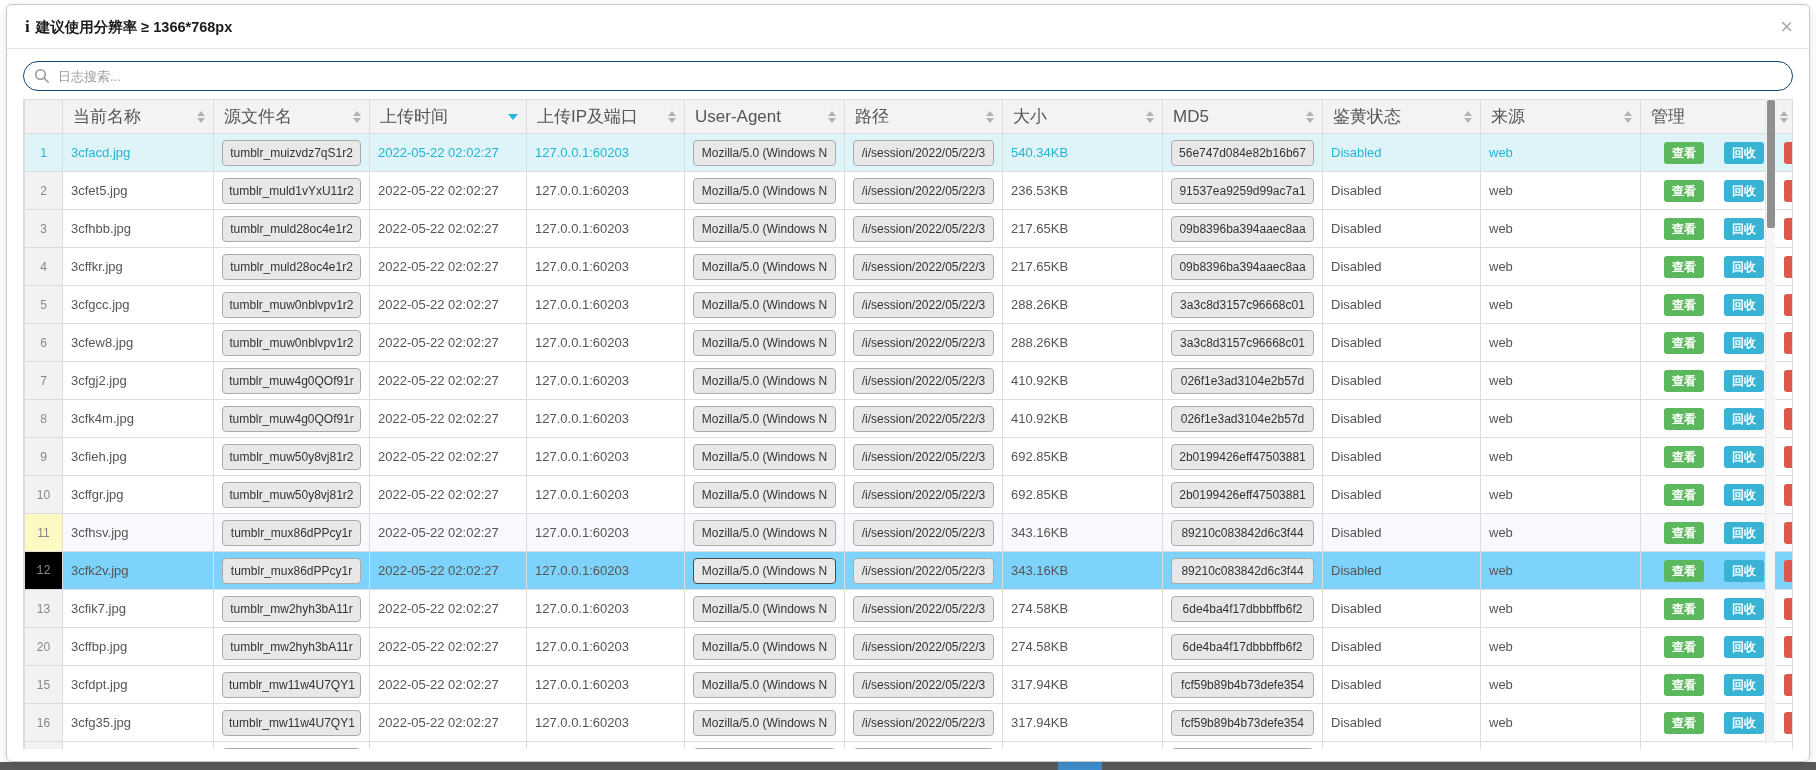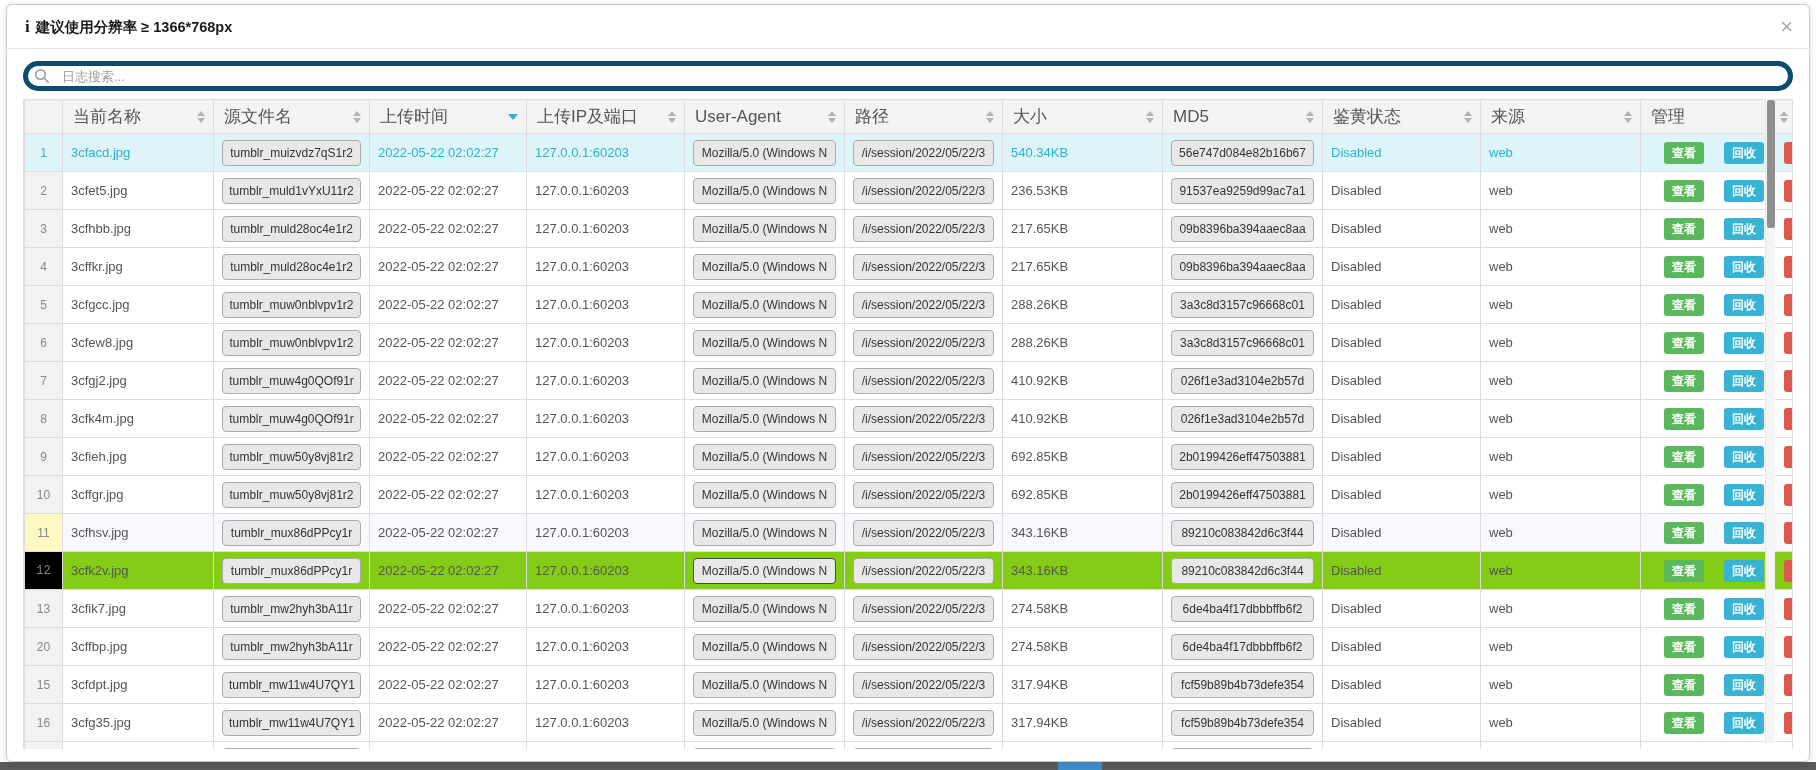--- a/index.html
+++ b/index.html
@@ -13,39 +13,39 @@
   }
   .modal-header { position:relative; height:44px; line-height:44px;
     padding:0 18px; border-bottom:1px solid #e5e5e5; }
   .info-i { font-family:"Liberation Serif",serif; font-weight:bold; font-size:17px; color:#1a1a1a; margin-right:6px; }
   .modal-title { display:inline; font-size:14.5px; font-weight:bold; color:#1a1a1a; }
   .modal-close { position:absolute; right:16px; top:0; height:44px; line-height:40px;
     font-size:22px; color:#aaa; cursor:pointer; background:none; border:none; }
   .modal-body { padding:12px 16px 0 16px; }
   
   .search-wrap { position:relative; height:30px; margin-bottom:8px; }
-  .search-input { width:100%; height:30px; border:5px solid #0c4a6e; border-radius:16px;
+  .search-input { width:100%; height:30px; border:1px solid #0c4a6e; border-radius:16px;
     padding:0 14px 0 34px; font-size:13px; color:#a21caf; outline:none;
     font-family:"Liberation Sans",sans-serif; }
   .search-input::placeholder { color:#9c9c9c; }
   .search-icon { position:absolute; left:11px; top:7px; width:16px; height:16px; }
   
   .table-wrap { position:relative; height:650px; overflow:hidden;
     border-left:1px solid #ddd; border-right:1px solid #ddd; }
   table { border-collapse:collapse; table-layout:fixed; width:1772px; }
   th, td { border:1px solid #ddd; overflow:hidden; white-space:nowrap; }
   thead th { height:34px; background:#f3f3f3; font-weight:normal; font-size:17px;
     color:#555; text-align:left; padding:0 6px 0 10px; position:relative; cursor:pointer; }
   tbody td { height:38px; font-size:13px; color:#555; padding:0 8px; background:#fff; }
   td.num, th.num { background:#f2f2f2; color:#888; text-align:center; font-size:12px; padding:0; }
   tr.selected td { background:#def4f8; color:#26b4d4; }
   tr.selected td.num { background:#def4f8; color:#26b4d4; }
   tr.tint1 td { background:#f7f9fd; }
   tr.tint1 td.num { background:#fef9c3; }
-  tr.tint2 td { background:#84cc16; }
+  tr.tint2 td { background:#7dd3fc; }
   tr.tint2 td.num { background:#000000;font-family:Liberation Mono, monospace; }
   
   .sort { position:absolute; right:8px; top:50%; transform:translateY(-50%);
     display:inline-flex; flex-direction:column; align-items:center; }
   .tri-up { width:0; height:0; border-left:4px solid transparent; border-right:4px solid transparent;
     border-bottom:5px solid #b3b3b3; margin-bottom:2px; }
   .tri-down { width:0; height:0; border-left:4px solid transparent; border-right:4px solid transparent;
     border-top:5px solid #b3b3b3; }
   .tri-down.active { border-left-width:5px; border-right-width:5px; border-top:6px solid #2ab4d6; }
   

